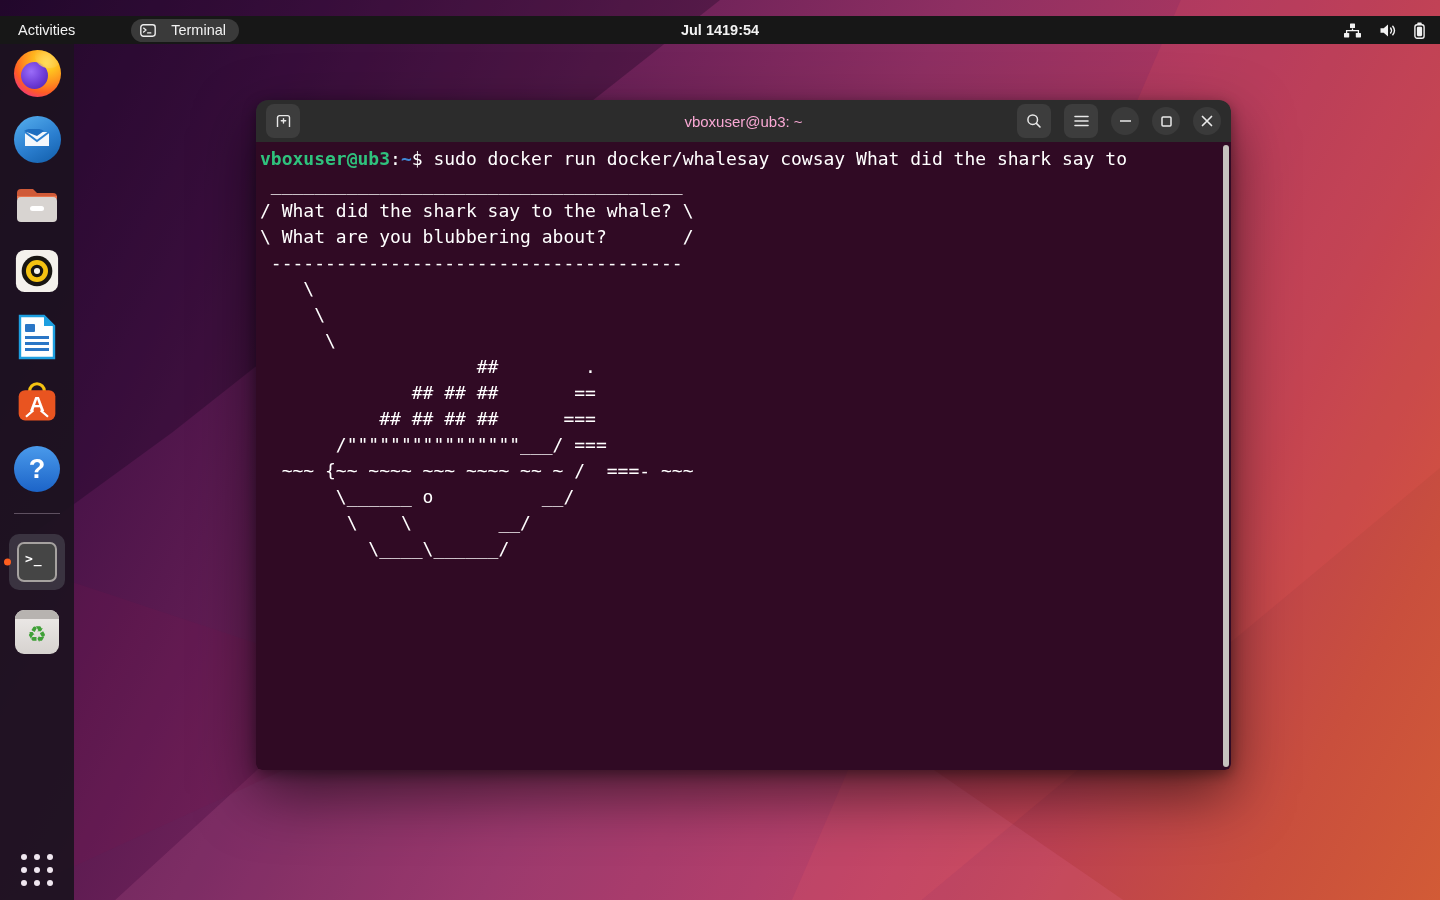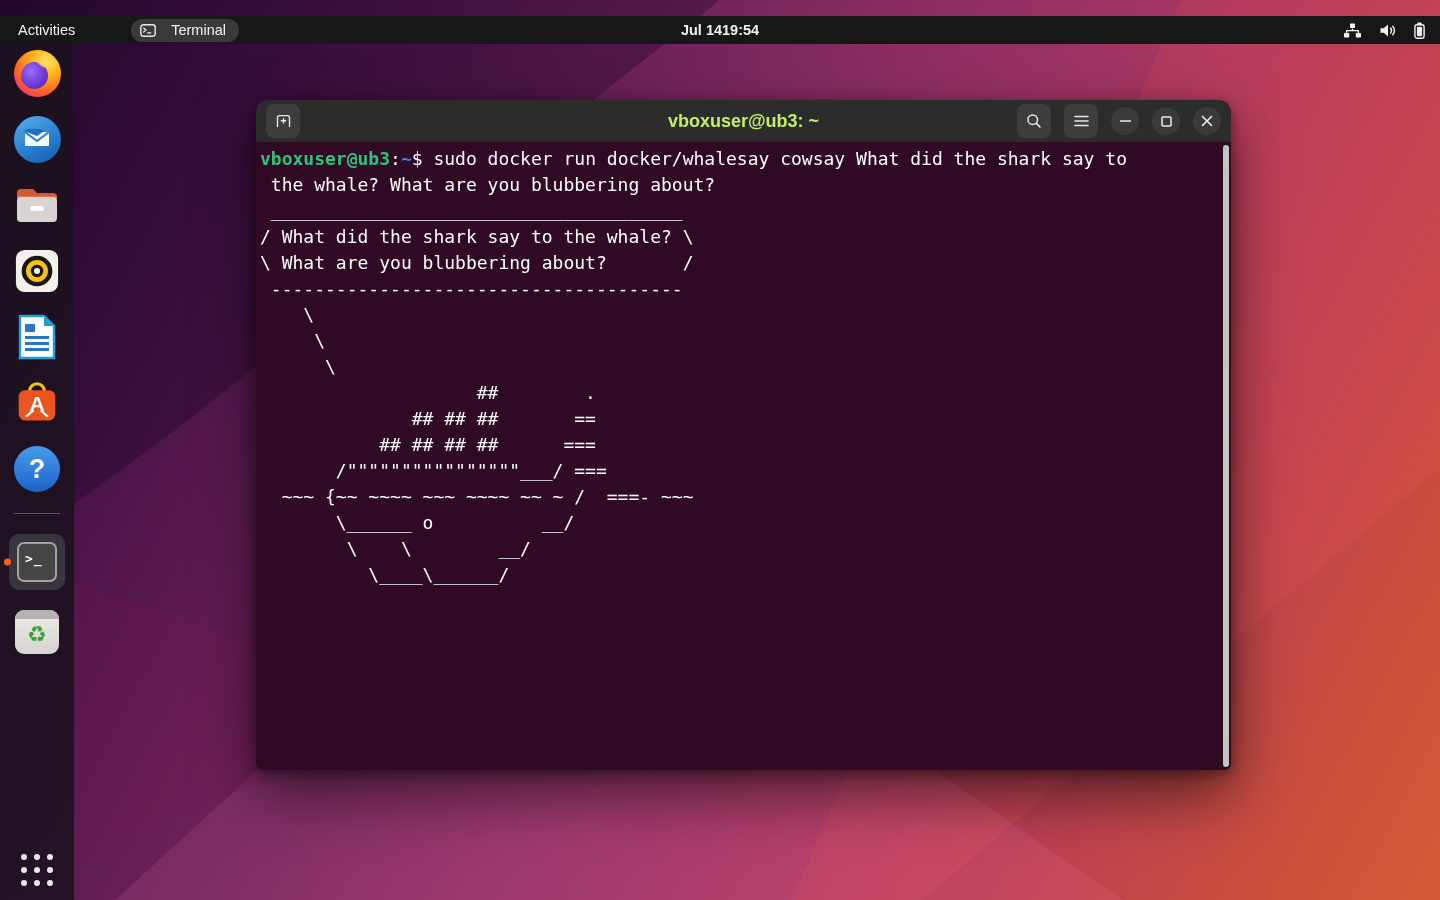--- a/index.html
+++ b/index.html
@@ -61,22 +61,22 @@
     grid-template-rows:repeat(3,6px); gap:7px; }
   .show-apps i { width:6px; height:6px; border-radius:50%; background:#efe6ef; }
 
   
   .window { position:absolute; left:256px; top:100px; width:975px; height:670px;
     border-radius:12px 12px 6px 6px; box-shadow:0 24px 60px rgba(0,0,0,.55), 0 4px 14px rgba(0,0,0,.4);
     display:flex; flex-direction:column; overflow:hidden; z-index:30; }
   .titlebar { height:42px; background:#2c2c2c; display:flex; align-items:center; padding:0 10px; position:relative; flex:none; }
   .tb-btn { width:34px; height:34px; border-radius:8px; background:#3d3d3d; display:flex;
     align-items:center; justify-content:center; }
-  .win-title { position:absolute; left:50%; transform:translateX(-50%); color:#bef264;
-    font-size:18px; font-weight:bold; white-space:nowrap; }
+  .win-title { position:absolute; left:50%; transform:translateX(-50%); color:#f9a8d4;
+    font-size:15px; font-weight:normal; white-space:nowrap; }
   .tb-right { margin-left:auto; display:flex; align-items:center; gap:13px; }
   .circle-btn { width:28px; height:28px; border-radius:50%; background:#3a3a3a; display:flex;
     align-items:center; justify-content:center; }
 
   .term-body { flex:1; background:#300a24; position:relative; overflow:hidden; }
   .term-text { position:absolute; left:4px; top:4px; right:12px;
     font-family:"DejaVu Sans Mono","Liberation Mono",monospace;
     font-size:18px; line-height:26px; color:#ffffff; white-space:pre; font-variant-ligatures:none; }
   .p-green { color:#2fc27d; font-weight:bold; }
   .p-blue { color:#3f87d4; font-weight:bold; }
@@ -252,21 +252,21 @@
         </div>
         <div class="circle-btn">
           <svg width="12" height="12" viewBox="0 0 12 12">
               <path d="M1.5 1.5 L10.5 10.5 M10.5 1.5 L1.5 10.5" stroke="#eaeaea" stroke-width="1.7" stroke-linecap="round"></path>
             </svg>
         </div>
       </div>
     </div>
 
     <div class="term-body">
-      <div class="term-text"><div><span class="p-green">vboxuser@ub3</span><span>:</span><span class="p-blue">~</span><span>$ sudo docker run docker/whalesay cowsay What did the shark say to</span></div><div><span> the whale? What are you blubbering about?</span></div><div><span> ______________________________________
+      <div class="term-text"><div><span class="p-green">vboxuser@ub3</span><span>:</span><span class="p-blue">~</span><span>$ sudo docker run docker/whalesay cowsay What did the shark say to</span></div><div><span> ______________________________________
 / What did the shark say to the whale? \
 \ What are you blubbering about?       /
  --------------------------------------
     \
      \
       \
                     ##        .
               ## ## ##       ==
            ## ## ## ##      ===
        /""""""""""""""""___/ ===

